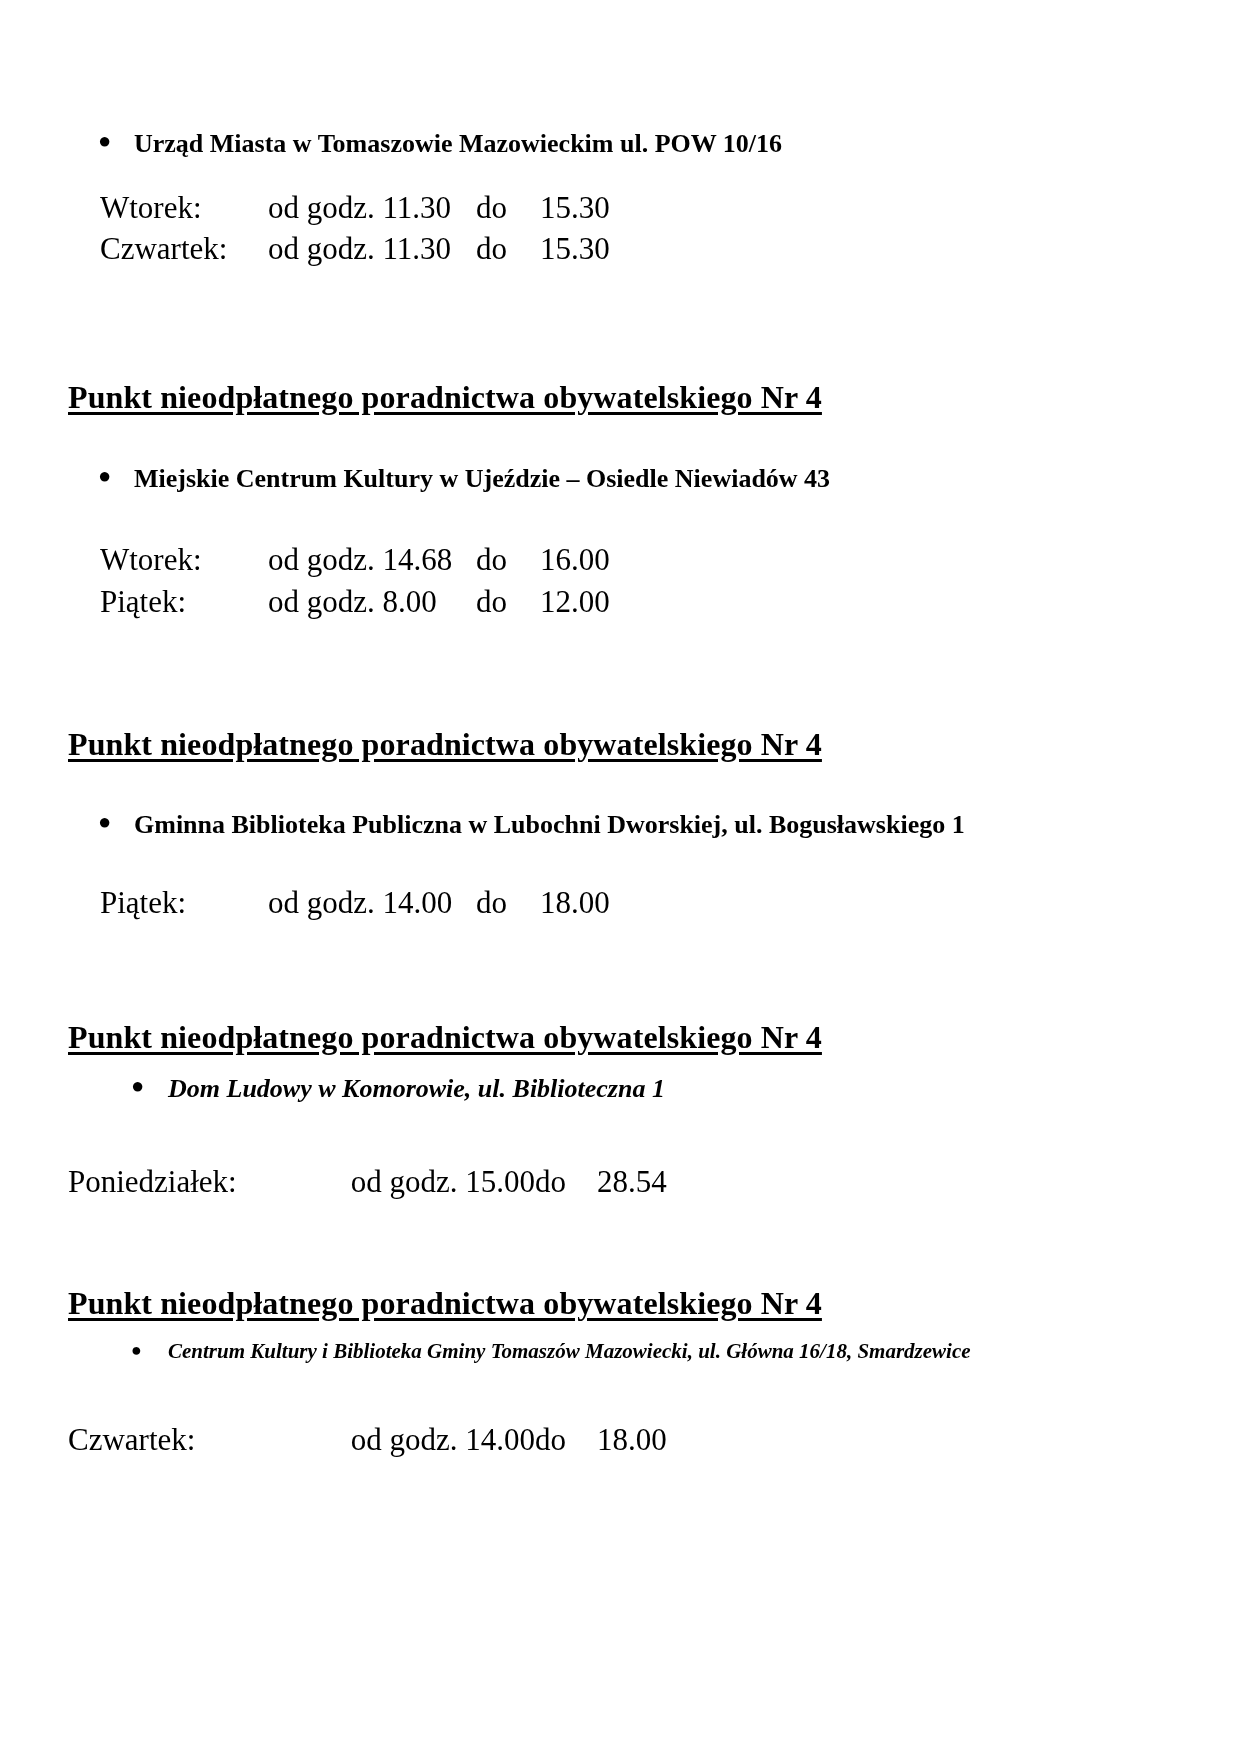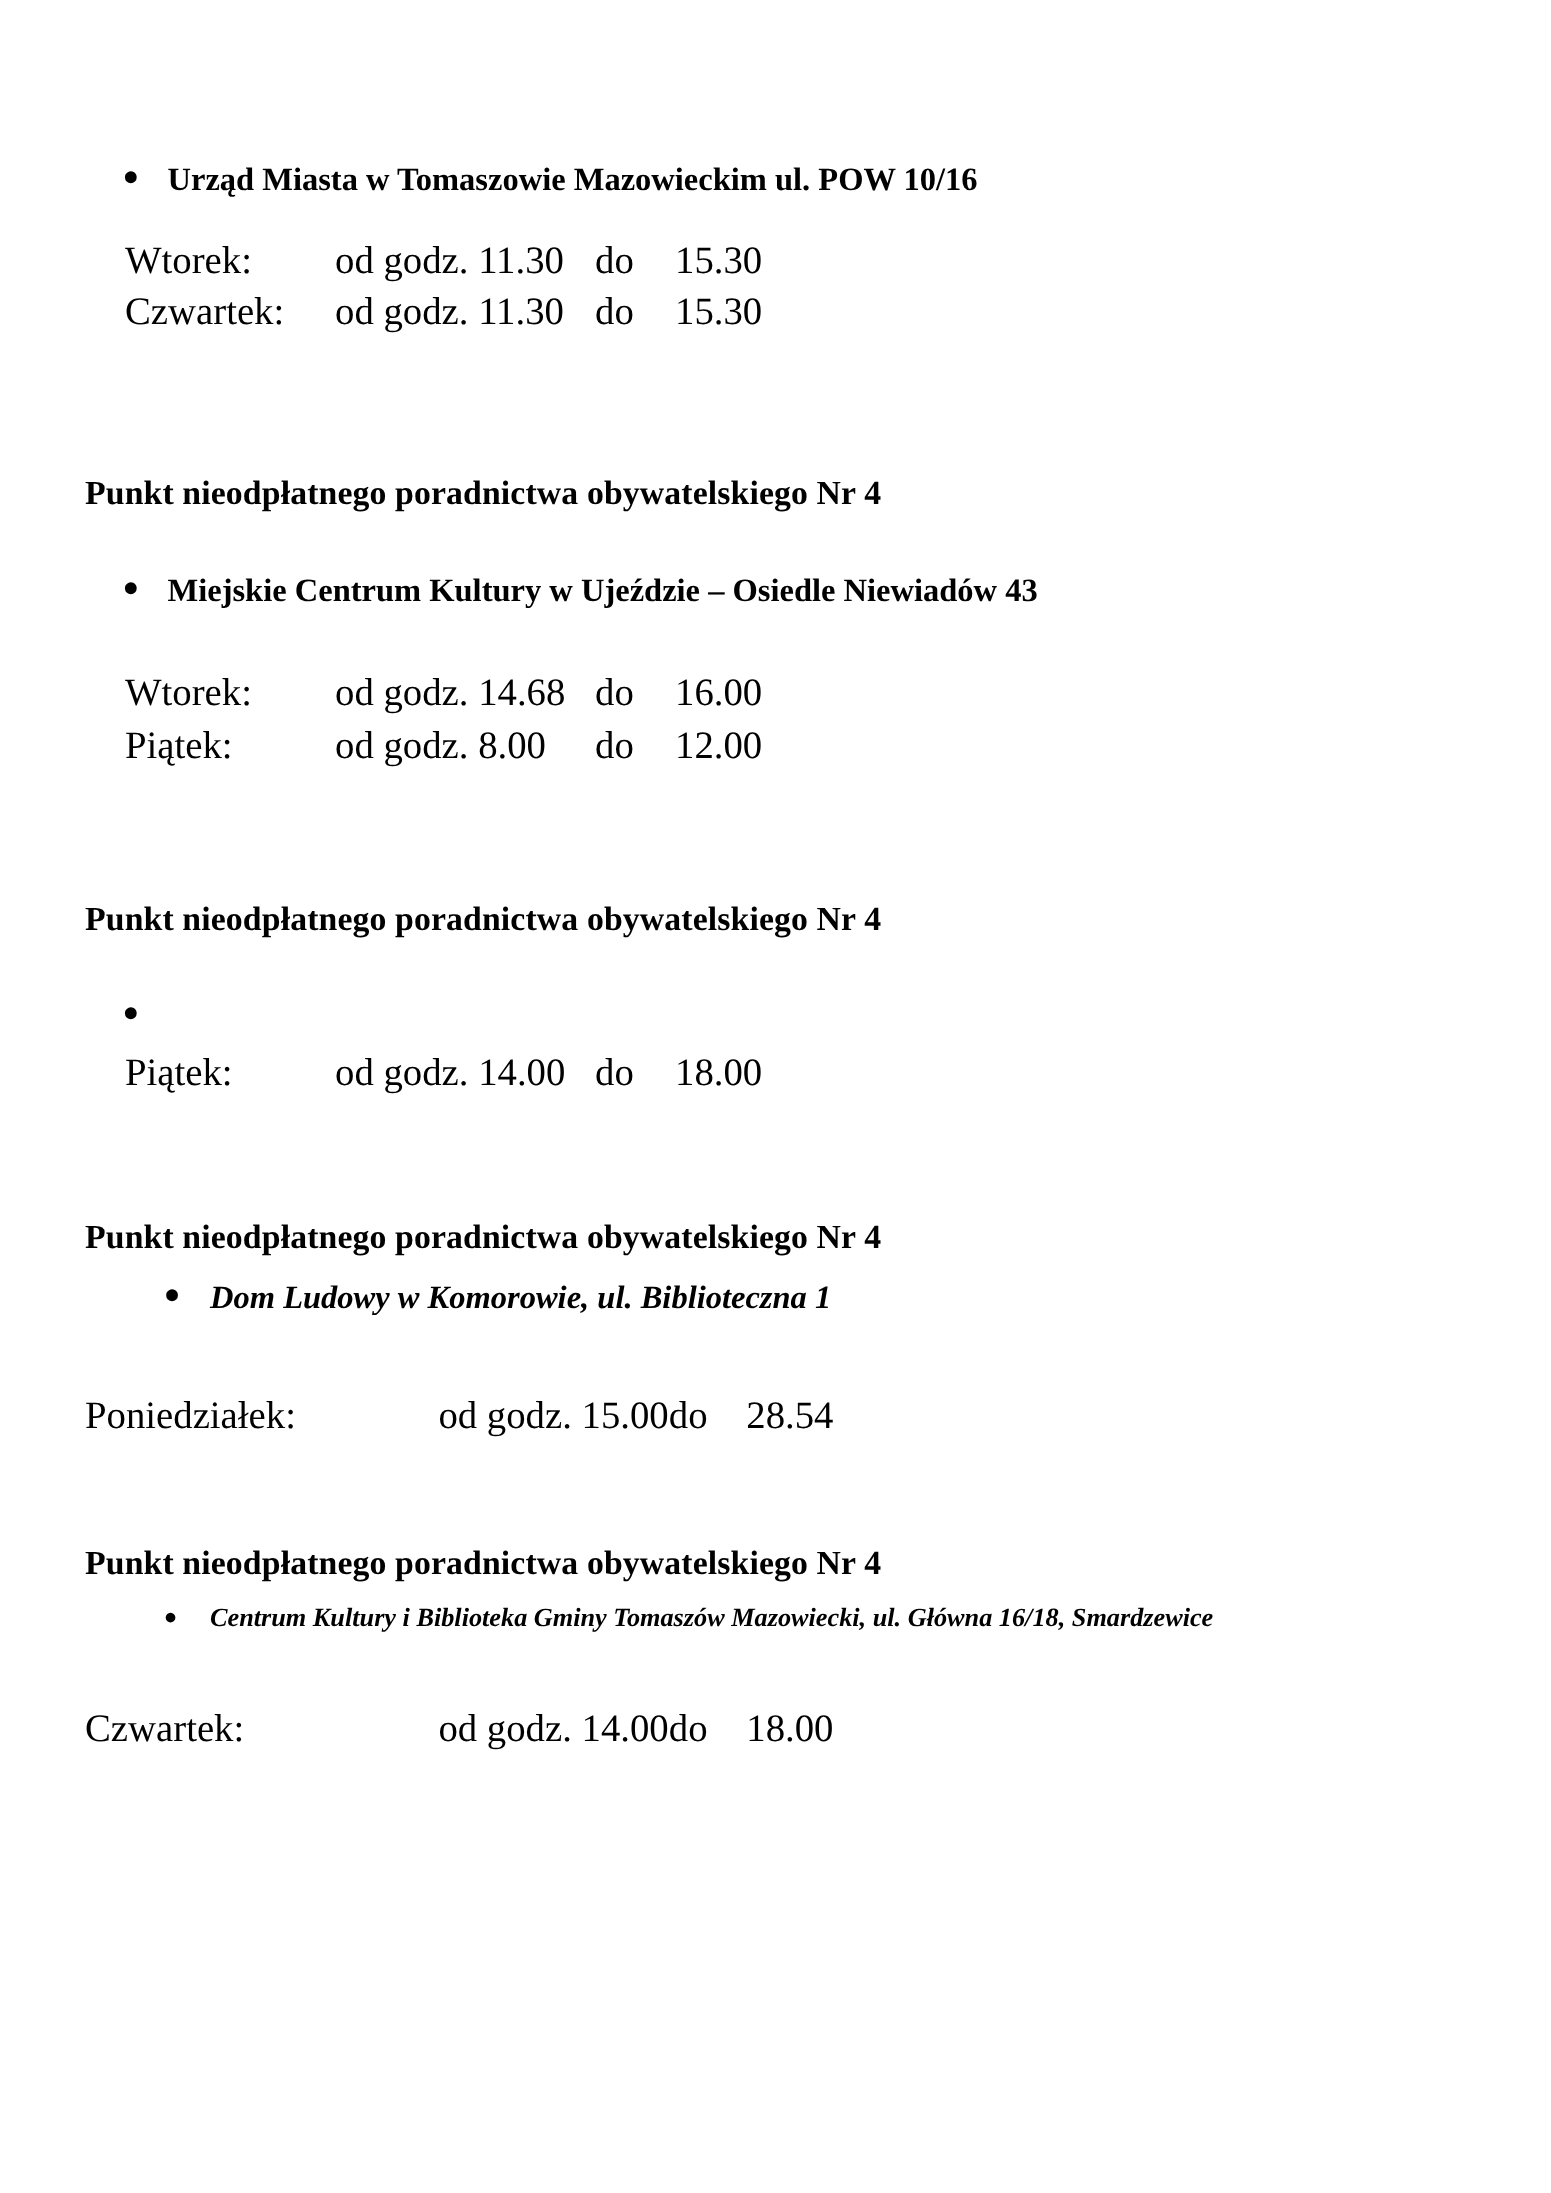--- a/index.html
+++ b/index.html
@@ -24,22 +24,23 @@
 
   .content {
     position: absolute;
     left: 68px;
     top: 0;
     width: 1100px;
   }
 
   
   .section-heading {
-    font-size: 27px;
+    font-size: 32px;
     font-weight: bold;
+    text-decoration: underline;
     text-underline-offset: 4px;
     letter-spacing: 0.1px;
     line-height: 1.2;
     white-space: nowrap;
   }
 
   
   .venue {
     display: block;
     font-size: 26px;
@@ -173,20 +174,21 @@
     </div>
 
     <div class="sp-5"></div>
 
     <div class="section-heading">Punkt nieodpłatnego poradnictwa obywatelskiego Nr 4</div>
 
     <div class="sp-6"></div>
 
     <div class="venue indent-b">
       <span class="bullet-mark">●</span>
+      <span class="venue-text">Gminna Biblioteka Publiczna w Lubochni Dworskiej, ul. Bogusławskiego 1</span>
     </div>
 
     <div class="sp-7"></div>
 
     <div class="schedule-row sched-a">
       <span class="col-day">Piątek:</span><span class="col-from">od godz.  14.00</span><span class="col-do">do</span><span class="col-to">18.00</span>
     </div>
 
     <div class="sp-8"></div>
 

